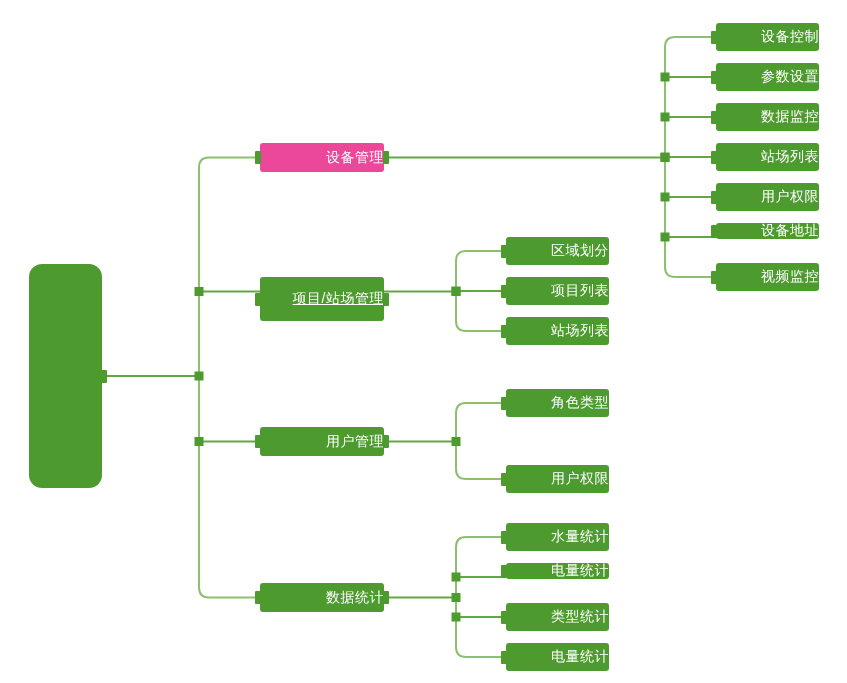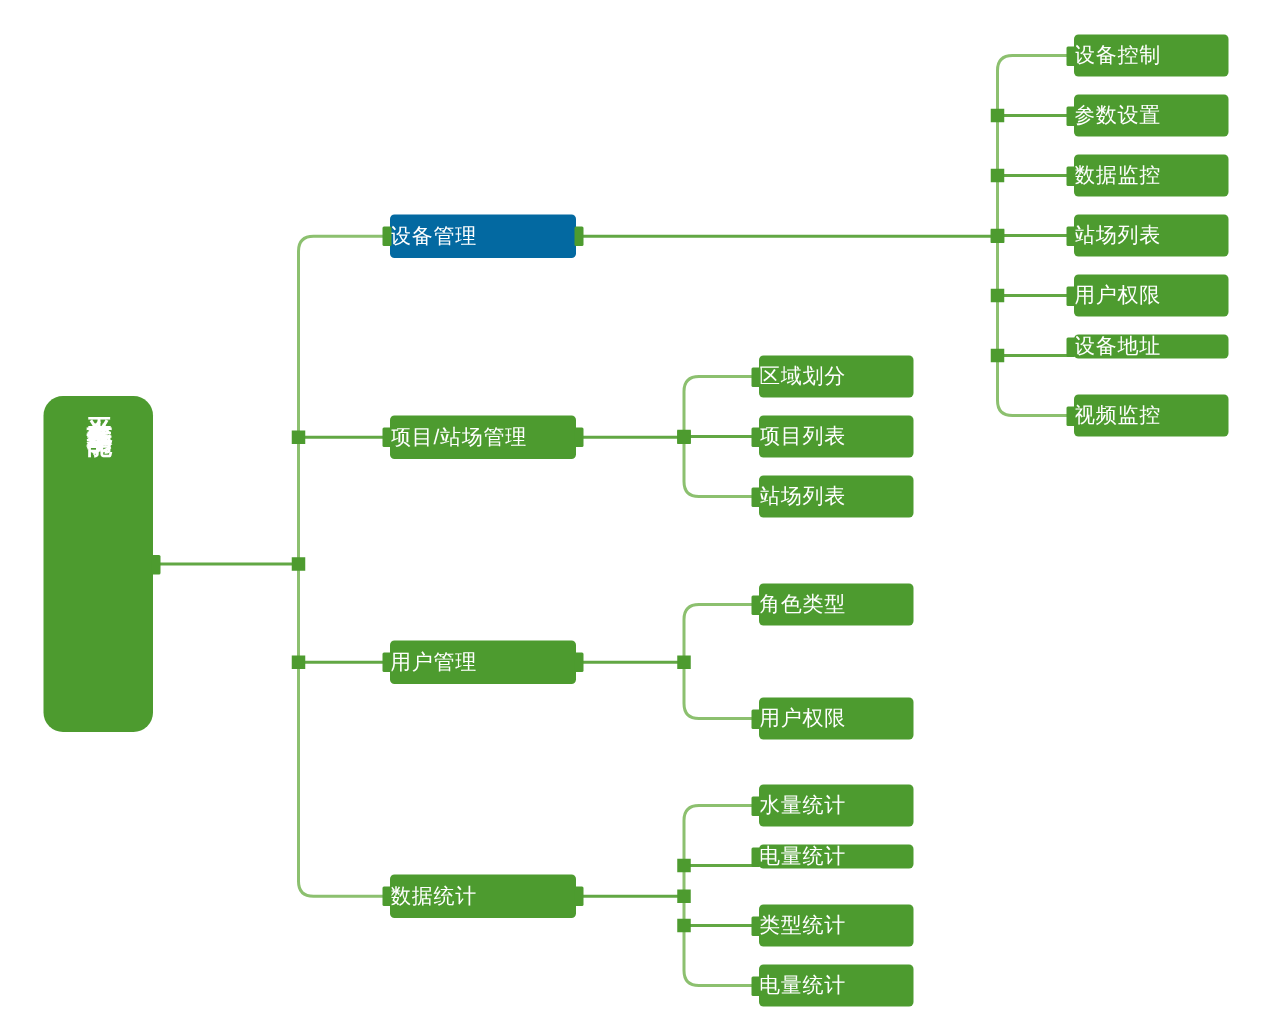--- a/index.html
+++ b/index.html
@@ -23,21 +23,21 @@
     top: 0;
     width: 847px;
     height: 683px;
     pointer-events: none;
   }
   .node {
     position: absolute;
     box-sizing: border-box;
     display: flex;
     align-items: center;
-    justify-content: flex-start;
+    justify-content: flex-end;
     color: #ffffff;
     background: #4d9b2f;
     border-radius: 3px;
     white-space: nowrap;
     letter-spacing: 0.5px;
   }
   .node-root {
     border-radius: 13px;
     font-size: 17px;
     font-weight: bold;
@@ -105,21 +105,21 @@
       <path d="M 456 617 H 506" fill="none" stroke="#62a744" stroke-width="2" stroke-linecap="butt"></path>
       <rect x="451.5" y="612.5" width="9" height="9" fill="#4d9b2f"></rect>
       <rect x="451.5" y="593" width="9" height="9" fill="#4d9b2f"></rect>
     </svg>
 
   <div id="nodes">
       <div class="node node-root" style="left: 29px; top: 264px; width: 73px; height: 224px; background: rgb(77, 155, 47); color: rgb(255, 255, 255);">
         <span>平台基本功能</span>
         <span class="nub nub-right" style="background: rgb(77, 155, 47);"></span>
       </div>
-      <div class="node node-l2" style="left: 260px; top: 143px; width: 124px; height: 29px; background: #0369a1; color: rgb(255, 255, 255);">
+      <div class="node node-l2" style="left: 260px; top: 143px; width: 124px; height: 29px; background: #ec4899; color: rgb(255, 255, 255);">
         <span>设备管理</span>
         <span class="nub nub-left" style="background: rgb(77, 155, 47);"></span>
         <span class="nub nub-right" style="background: rgb(77, 155, 47);"></span>
       </div>
       <div class="node node-l3" style="left: 716px; top: 23px; width: 103px; height: 28px; background: rgb(77, 155, 47); color: rgb(255, 255, 255);">
         <span>设备控制</span>
         <span class="nub nub-left" style="background: rgb(77, 155, 47);"></span>
       </div>
       <div class="node node-l3" style="left: 716px; top: 63px; width: 103px; height: 28px; background: rgb(77, 155, 47); color: rgb(255, 255, 255);">
         <span>参数设置</span>
@@ -138,21 +138,21 @@
         <span class="nub nub-left" style="background: rgb(77, 155, 47);"></span>
       </div>
       <div class="node node-l3" style="left: 716px; top: 223px; width: 103px; height: 16px; background: rgb(77, 155, 47); color: rgb(255, 255, 255);">
         <span>设备地址</span>
         <span class="nub nub-left" style="background: rgb(77, 155, 47);"></span>
       </div>
       <div class="node node-l3" style="left: 716px; top: 263px; width: 103px; height: 28px; background: rgb(77, 155, 47); color: rgb(255, 255, 255);">
         <span>视频监控</span>
         <span class="nub nub-left" style="background: rgb(77, 155, 47);"></span>
       </div>
-      <div class="node node-l2" style="left: 260px; top: 277px; width: 124px; height: 29px; background: rgb(77, 155, 47); color: rgb(255, 255, 255);">
+      <div class="node node-l2" style="left: 260px; top: 277px; width: 124px; height: 44px; background: rgb(77, 155, 47); color: rgb(255, 255, 255); text-decoration: underline;">
         <span>项目/站场管理</span>
         <span class="nub nub-left" style="background: rgb(77, 155, 47);"></span>
         <span class="nub nub-right" style="background: rgb(77, 155, 47);"></span>
       </div>
       <div class="node node-l3" style="left: 506px; top: 237px; width: 103px; height: 28px; background: rgb(77, 155, 47); color: rgb(255, 255, 255);">
         <span>区域划分</span>
         <span class="nub nub-left" style="background: rgb(77, 155, 47);"></span>
       </div>
       <div class="node node-l3" style="left: 506px; top: 277px; width: 103px; height: 28px; background: rgb(77, 155, 47); color: rgb(255, 255, 255);">
         <span>项目列表</span>

